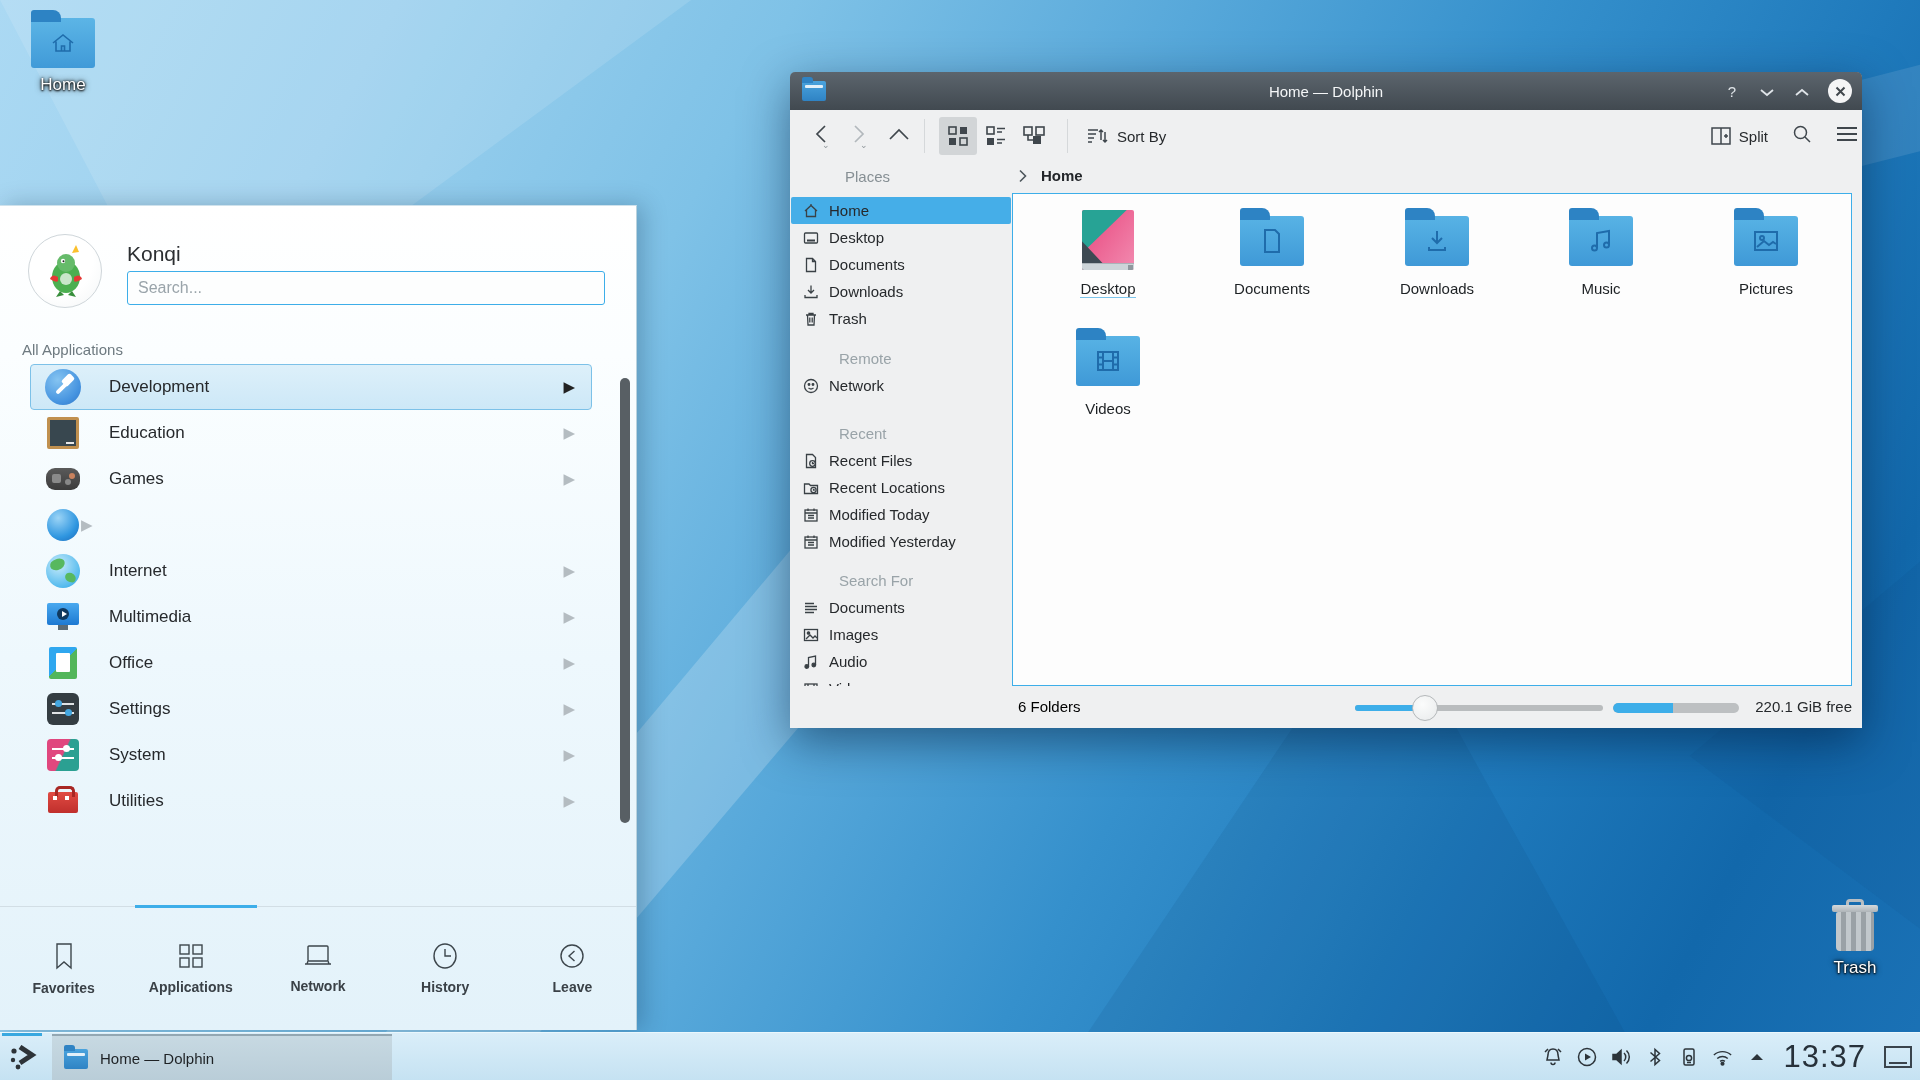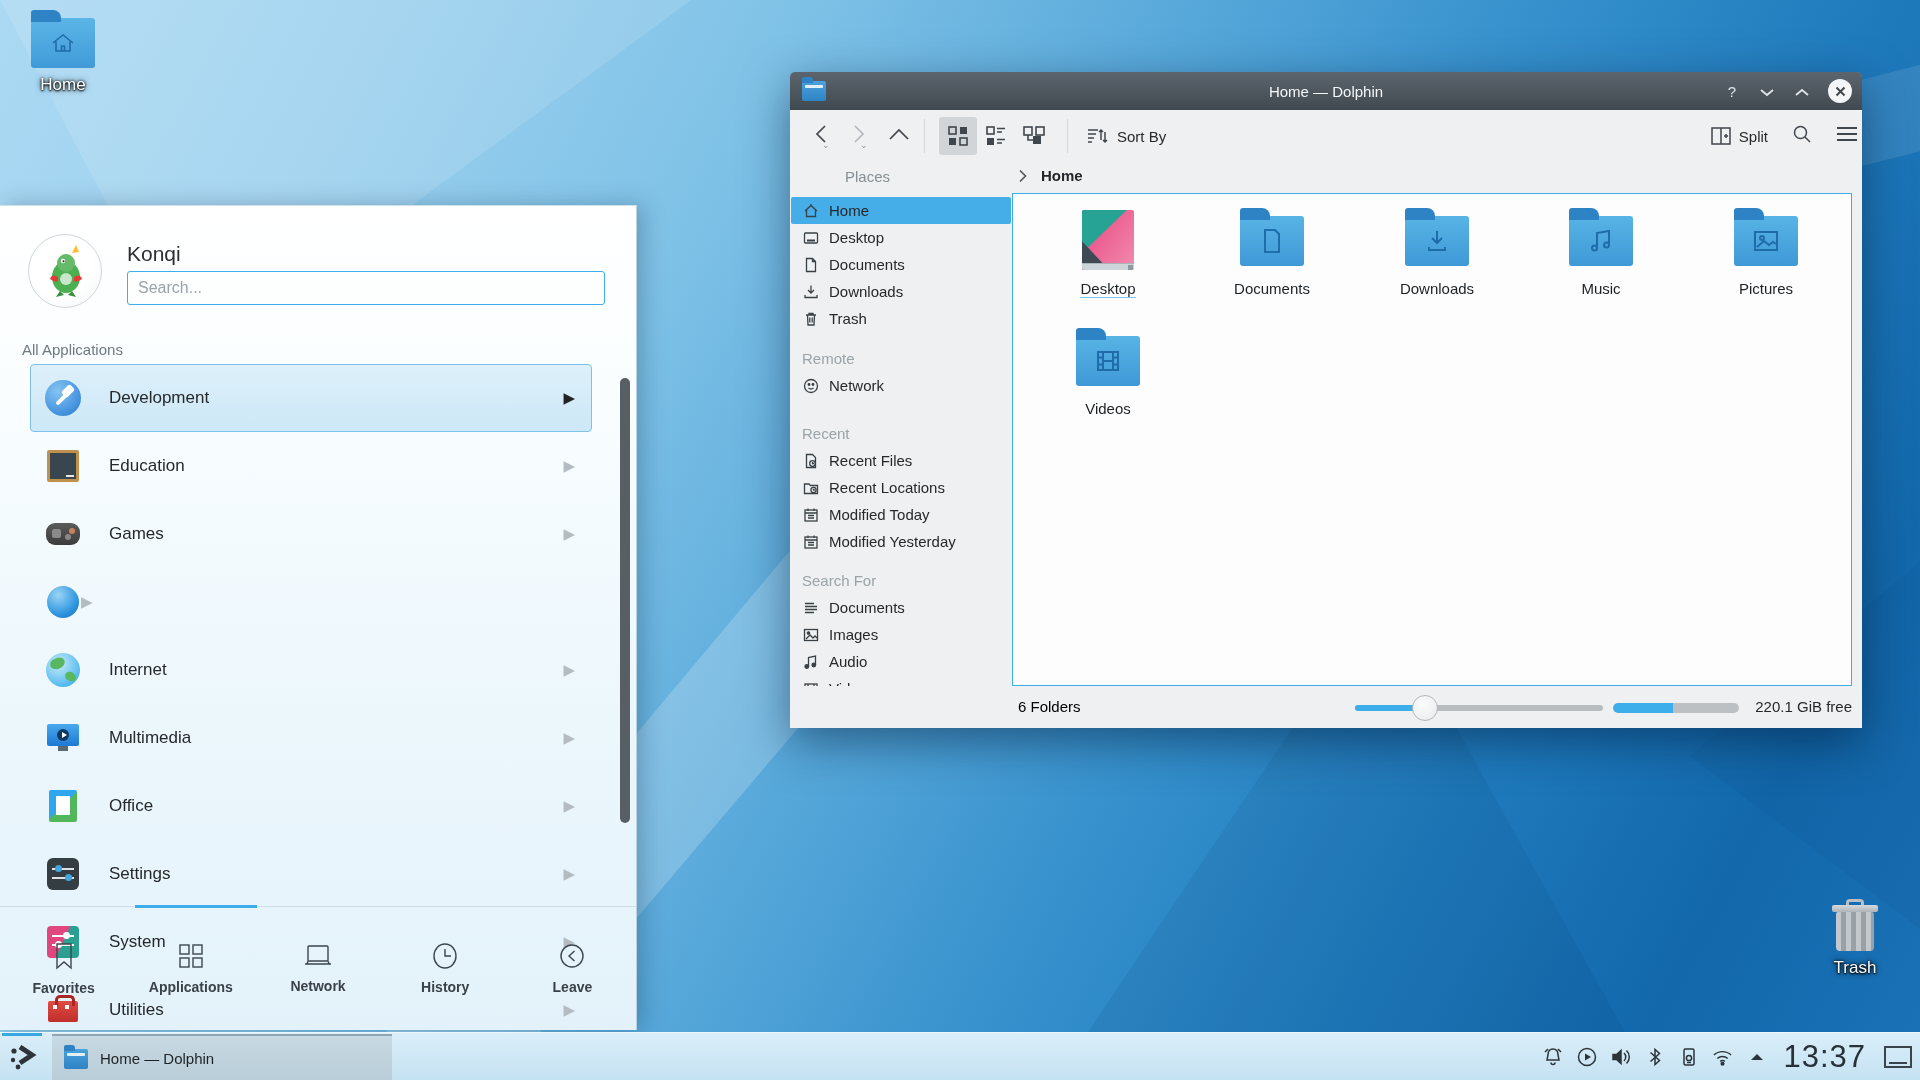--- a/index.html
+++ b/index.html
@@ -41,21 +41,21 @@
   #ko-avatar { position:absolute; left:28px; top:28px; width:74px; height:74px; border-radius:50%;
     background:radial-gradient(circle at 40% 35%, #ffffff 55%, #f2f5f6 100%); border:1px solid #cfd6da; overflow:hidden; }
   #ko-avatar svg { position:absolute; left:7px; top:8px; }
   #ko-username { position:absolute; left:127px; top:36px; font-size:21px; color:#2b2e31; }
   #ko-search { position:absolute; left:127px; top:65px; width:478px; height:34px;
     border:1px solid #3daee9; border-radius:3px; background:#fdfefe; font-size:16px; color:#444;
     padding:0 10px; outline:none; }
   #ko-search::placeholder { color:#9aa4aa; }
   #ko-allapps { position:absolute; left:22px; top:135px; font-size:15px; color:#6e7a80; }
   #ko-list { position:absolute; left:0; top:158px; width:637px; }
-  .ko-row { position:relative; height:68px; width:562px; margin-left:30px; display:flex; align-items:center;
+  .ko-row { position:relative; height:46px; width:562px; margin-left:30px; display:flex; align-items:center;
     border:1px solid transparent; border-radius:4px; }
   .ko-row.active { background:linear-gradient(180deg,#ddf0fa,#cde8f7); border-color:#7cc1e8; }
   .ko-row .cat-icon { width:36px; height:36px; margin-left:14px; position:relative; flex:0 0 36px; }
   .ko-row .ko-label { margin-left:28px; font-size:17px; color:#26292c; flex:1; }
   .ko-row .arrow { font-size:15px; color:#b4bcc1; margin-right:16px; }
   .ko-row.active .arrow { color:#222; }
   #ko-scrollbar { position:absolute; right:6px; top:172px; width:10px; height:445px; background:#585f64; border-radius:5px; }
 
   
   .ci { position:absolute; }
@@ -127,21 +127,21 @@
   #header-row { position:absolute; left:0; top:90px; width:100%; height:31px; }
   #places-hdr { position:absolute; left:13px; top:6px; font-size:15px; color:#868f94;margin-left:42px; }
   #breadcrumb { position:absolute; left:228px; top:5px; display:flex; align-items:center; gap:14px; }
   #breadcrumb svg { stroke:#4d565c; stroke-width:1.6; fill:none; }
   #crumb-home { font-size:15px; color:#23262a; font-weight:700; }
 
   #sidebar { position:absolute; left:0; top:121px; width:222px; bottom:0; background:#eff0f1; font-size:15px; color:#26292c; }
   .sb-item { height:27px; display:flex; align-items:center; gap:10px; padding-left:12px; margin:0 1px; border-radius:2px; }
   .sb-item svg { stroke:#3a4146; stroke-width:1.3; fill:none; flex:0 0 16px; }
   .sb-item.sel { background:#45aee8; }
-  .sb-hdr { height:27px; display:flex; align-items:center; padding-left:12px; color:#99a3a8; }
+  .sb-hdr { height:27px; display:flex; align-items:center; padding-left:12px; color:#99a3a8;margin-left:37px; }
   .mt13 { margin-top:13px; } .mt21 { margin-top:21px; } .mt12 { margin-top:12px; }
 
   #view { position:absolute; left:222px; top:121px; right:10px; height:493px;
     background:#fdfdfd; border:1px solid #3daee9; }
   .tile { position:absolute; width:150px; text-align:center; }
   .tile .ticon { position:relative; width:64px; height:64px; margin:0 auto; }
   .tile .tlabel { margin-top:8px; font-size:15px; color:#1d2124; display:inline-block; }
   .tile .tlabel.focused { border-bottom:1px solid #7cc5ec; }
   .bfolder { position:absolute; left:0; top:8px; width:64px; height:50px; border-radius:3px;
     background:linear-gradient(180deg,#58b3e5 0%, #3f99d7 100%); }

